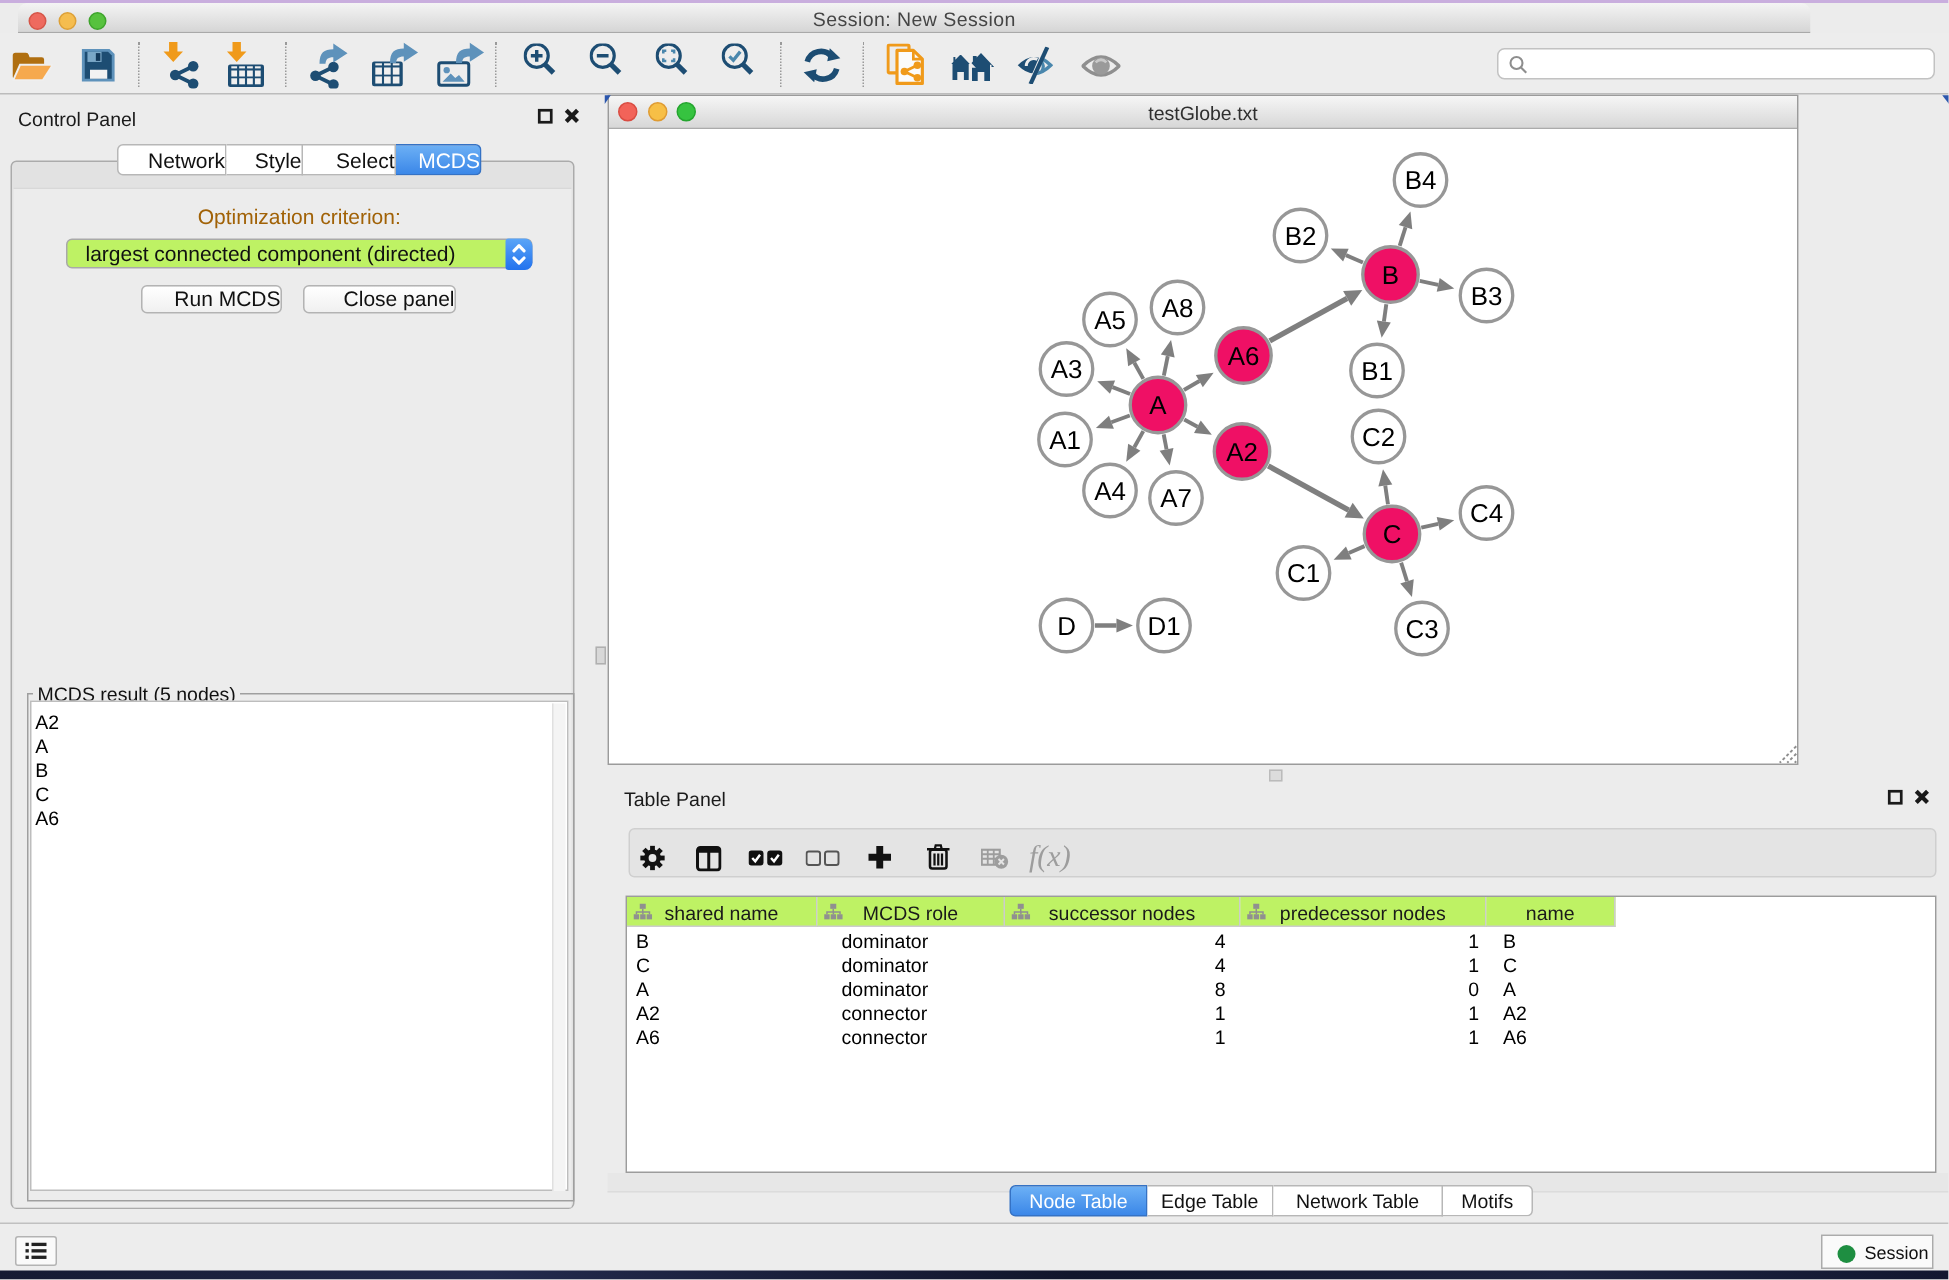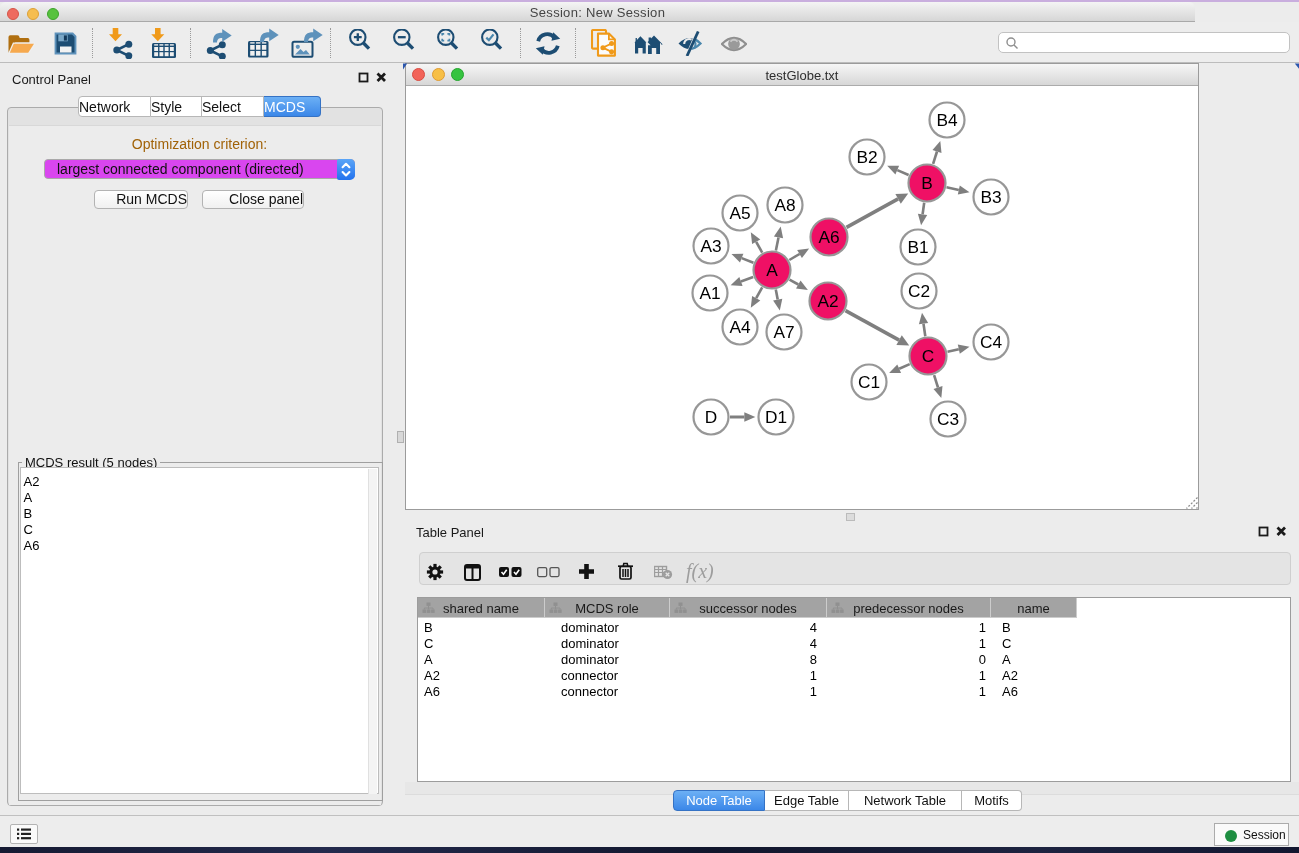--- a/index.html
+++ b/index.html
@@ -3,48 +3,48 @@
 <meta charset="utf-8">
 <style>
   * { margin:0; padding:0; box-sizing:border-box; }
   html,body { width:1299px; height:853px; overflow:hidden; }
   body { font-family:"Liberation Sans", sans-serif; background:#ececec; position:relative; }
   .abs { position:absolute; }
   
   #desktop-top { left:0; top:0; width:1299px; height:2px; background:#c9aede; }
   #desktop-bottom { left:0; top:847px; width:1299px; height:6px; background:linear-gradient(90deg,#151a32,#232a4d 25%,#11162c 55%,#1d2340 80%,#121730); }
   
-  #titlebar { left:0; top:2px; width:1195px; height:20px;
+  #titlebar { left:12px; top:2px; width:1195px; height:20px;
     background:linear-gradient(#f4f4f4,#d6d6d6); border-bottom:1px solid #a9a9a9;
     border-radius:6px 6px 0 0; }
   #titlebar .title { position:absolute; left:0; right:0; top:3px; text-align:center;
     font-size:13px; letter-spacing:0.3px; color:#454545; }
   .light { position:absolute; top:6px; width:12px; height:12px; border-radius:50%; }
   
   #toolbar { left:0; top:22px; width:1299px; height:41px; background:#ededed;
     border-bottom:1px solid #bcbcbc; }
   .tsep { position:absolute; top:6px; height:30px; width:0;
     border-left:1px dotted #9a9a9a; }
   #searchbox { position:absolute; left:998px; top:10px; width:292px; height:21px;
     background:#fff; border:1px solid #c2c2c2; border-radius:5px; }
   
   #cp-title { left:12px; top:72px; font-size:13px; color:#1a1a1a; }
   .winbtns { font-size:12px; color:#111; }
   #cp-tabs { left:78px; top:96px; height:21px; }
   .tab { float:left; height:21px; line-height:20px; background:#fff; color:#111;
-    border:1px solid #b7b7b7; border-left:none; font-size:14px; text-align:left; }
+    border:1px solid #b7b7b7; border-left:none; font-size:14px; text-align:right; }
   .tab.first { border-left:1px solid #b7b7b7; border-radius:4px 0 0 4px; }
   .tab.last { border-radius:0 4px 4px 0; }
   .tab.sel { background:linear-gradient(#6cb0f5,#3b87e8); color:#fff; border-color:#3572c4; }
   #cp-box { left:7px; top:107px; width:376px; height:699px; background:#e2e2e2;
     border:1px solid #ababab; border-radius:4px; }
   #cp-inner { left:9px; top:125px; width:372px; height:680px; background:#ececec;
     border-top:1px solid #d8d8d8; }
   #opt-label { left:0px; top:136px; width:399px; text-align:center; font-size:14px; color:#a16207; }
-  #combo { left:44px; top:159px; width:311px; height:20px; background:#d946ef;
+  #combo { left:44px; top:159px; width:311px; height:20px; background:#bef264;
     border:1px solid #a9a9a9; border-radius:4px; }
   #combo .ctext { position:absolute; left:12px; top:1px; font-size:14px; color:#111; }
   #combo .stepper { position:absolute; right:-1px; top:-1.5px; width:18px; height:21.5px;
     background:linear-gradient(#5ba5f7,#2272ee); border-radius:2px 5px 5px 2px; }
   .btn { position:absolute; height:19px; background:linear-gradient(#ffffff,#f0f0f0);
     border:1px solid #b3b3b3; border-radius:4px; font-size:14px; color:#111;
     text-align:right; line-height:17px; }
   #groupbox { left:18px; top:462px; width:365px; height:339px;
     border:1px solid #9f9f9f; }
   #grouptitle { left:22px; top:455px; background:#ececec; padding:0 3px;
@@ -63,21 +63,21 @@
   #gtitle { position:absolute; left:0; top:0; width:100%; height:22px;
     background:linear-gradient(#f6f6f6,#d7d7d7); border-bottom:1px solid #ababab; }
   #gtitle .title { position:absolute; left:0; right:0; top:4px; text-align:center;
     font-size:13px; color:#2e2e2e; }
   
   #tp-title { left:416px; top:525px; font-size:13px; color:#1a1a1a;text-align:center; }
   #tp-toolbar { left:419px; top:552px; width:872px; height:33px; background:#e4e4e4;
     border:1px solid #cfcfcf; border-radius:4px; }
   #ttable { left:417px; top:597px; width:874px; height:185px; background:#fff;
     border:1px solid #9c9c9c; }
-  .hcell { position:absolute; top:0; height:20px; background:#a3a3a3;
+  .hcell { position:absolute; top:0; height:20px; background:#bef264;
     border-right:1px solid #cccccc; border-bottom:1px solid #cccccc; }
   .hcell span { position:absolute; top:3px; left:0; right:0; text-align:center;
     font-size:13px; color:#1a1a1a; }
   .trow { position:absolute; font-size:13px; color:#000; height:16px; line-height:16px; }
   
   #btabs { left:673px; top:790px; height:21px; }
   .btab { float:left; height:21px; line-height:20px; background:#fff; color:#111;
     border:1px solid #b7b7b7; border-left:none; font-size:13px; text-align:center; }
   .btab.first { border-left:1px solid #b7b7b7; border-radius:4px 0 0 4px; }
   .btab.last { border-radius:0 4px 4px 0; }

